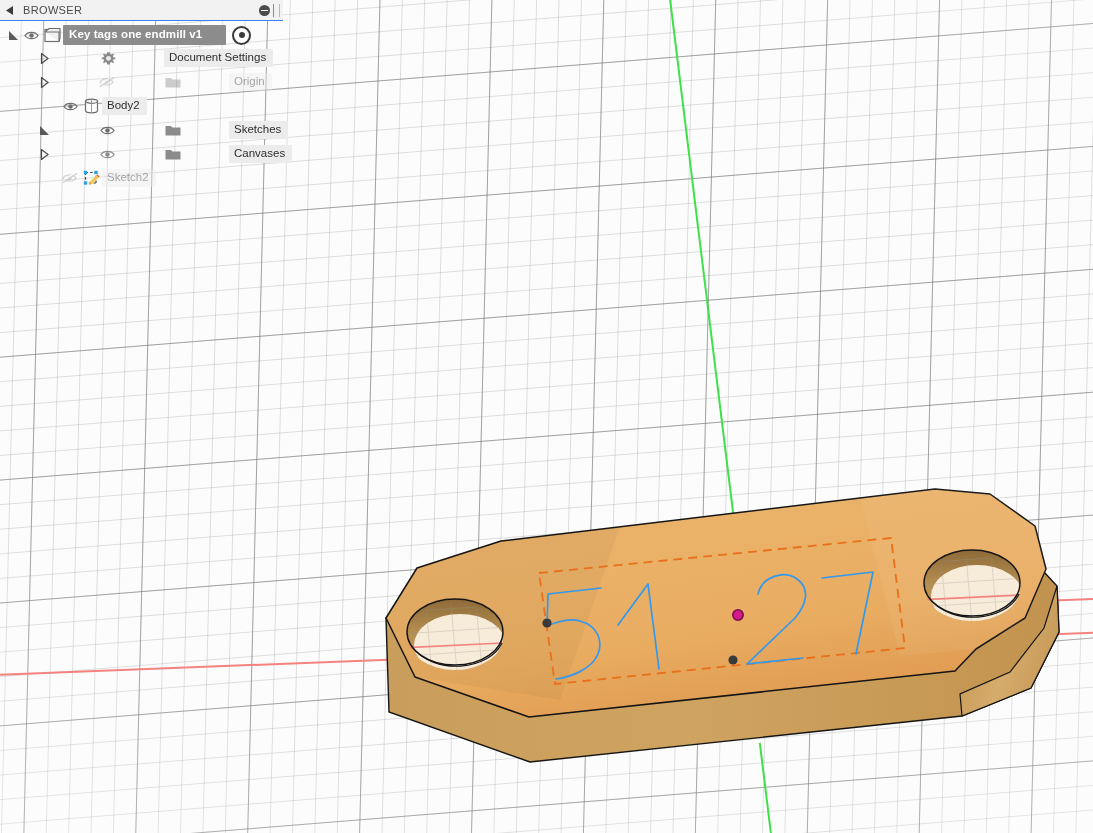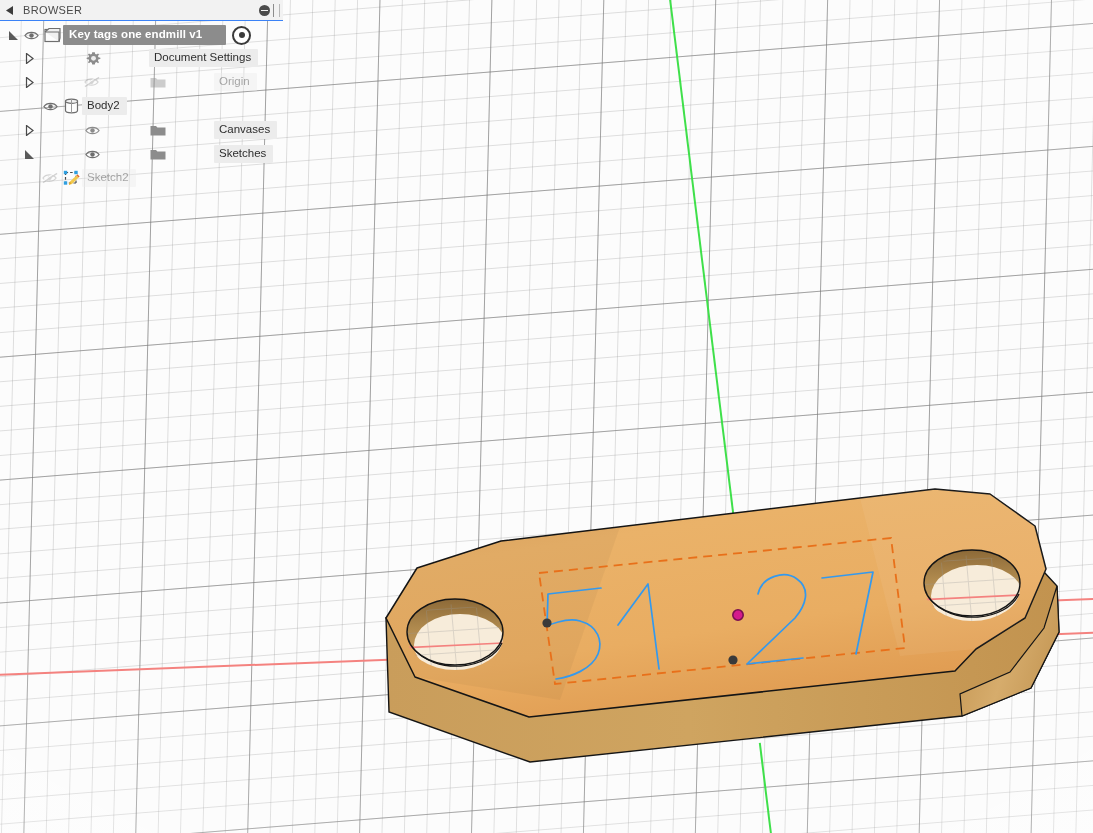--- a/index.html
+++ b/index.html
@@ -188,22 +188,22 @@
     background: #8c8c8c;
     color: #ffffff;
     padding: 4px 24px 5px 6px;
     font-size: 11.5px;
     letter-spacing: 0.1px;
   }
   .tree-row.root .node-icon { margin-left: 0; }
   .dimmed { opacity: 0.42; }
 
   .indent-1 { padding-left: 5px; }
-  .indent-2 { padding-left: 21px; gap: 45px; }
-  .indent-3 { padding-left: 40px; }
+  .indent-2 { padding-left: 36px; gap: 45px; }
+  .indent-3 { padding-left: 60px; }
 
   .dot-target {
     width: 15px; height: 15px;
     border-radius: 50%;
     border: 2px solid #3a3a3a;
     display: flex; align-items: center; justify-content: center;
     margin-left: 6px;
     background: #fff;
     cursor: pointer;
   }
@@ -451,56 +451,56 @@
                      C11 14.8 13.5 14 13.5 12.5 L13.5 3.2 Z" fill="#fdfdfd" stroke="#6e6e6e" stroke-width="1.2"></path>
             <ellipse cx="7.5" cy="3.2" rx="6" ry="2.1" fill="#f2f2f2" stroke="#6e6e6e" stroke-width="1.2"></ellipse>
             <path d="M7.5 1.1 L7.5 14.8" stroke="#9a9a9a" stroke-width="1"></path>
           </svg>
         </span>
         <span class="label-chip">Body2</span>
       </div>
 
       <div class="tree-row indent-2">
         <span class="twisty">
+          <svg width="11" height="11" viewBox="0 0 11 11">
+            <polygon points="1,1 1,10 10,10" fill="#5a5a5a"></polygon>
+          </svg>
+        </span>
+        <span class="eye">
+          <svg width="15" height="11" viewBox="0 0 16 11">
+            <path d="M1 5.5 C4 1 12 1 15 5.5 C12 10 4 10 1 5.5 Z" fill="none" stroke="#6e6e6e" stroke-width="1.3"></path>
+            <circle cx="8" cy="5.5" r="2.4" fill="#6e6e6e"></circle>
+          </svg>
+        </span>
+        <span class="node-icon">
+          <svg width="16" height="13" viewBox="0 0 16 13">
+            <path d="M0.5 2 L6 2 L7.4 3.6 L15.5 3.6 L15.5 11.5 L0.5 11.5 Z" fill="#8c8c8c"></path>
+          </svg>
+        </span>
+        <span class="label-chip">Sketches</span>
+      </div>
+
+      <div class="tree-row indent-2">
+        <span class="twisty">
           <svg width="9" height="11" viewBox="0 0 9 11">
             <polygon points="1.5,0.5 8,5.5 1.5,10.5" fill="none" stroke="#4a4a4a" stroke-width="1.2"></polygon>
           </svg>
         </span>
         <span class="eye">
           <svg width="15" height="11" viewBox="0 0 16 11">
             <path d="M1 5.5 C4 1 12 1 15 5.5 C12 10 4 10 1 5.5 Z" fill="none" stroke="#8c8c8c" stroke-width="1.3"></path>
             <circle cx="8" cy="5.5" r="2.4" fill="#8c8c8c"></circle>
           </svg>
         </span>
         <span class="node-icon">
           <svg width="16" height="13" viewBox="0 0 16 13">
             <path d="M0.5 2 L6 2 L7.4 3.6 L15.5 3.6 L15.5 11.5 L0.5 11.5 Z" fill="#8c8c8c"></path>
           </svg>
         </span>
         <span class="label-chip">Canvases</span>
-      </div>
-
-      <div class="tree-row indent-2">
-        <span class="twisty">
-          <svg width="11" height="11" viewBox="0 0 11 11">
-            <polygon points="1,1 1,10 10,10" fill="#5a5a5a"></polygon>
-          </svg>
-        </span>
-        <span class="eye">
-          <svg width="15" height="11" viewBox="0 0 16 11">
-            <path d="M1 5.5 C4 1 12 1 15 5.5 C12 10 4 10 1 5.5 Z" fill="none" stroke="#6e6e6e" stroke-width="1.3"></path>
-            <circle cx="8" cy="5.5" r="2.4" fill="#6e6e6e"></circle>
-          </svg>
-        </span>
-        <span class="node-icon">
-          <svg width="16" height="13" viewBox="0 0 16 13">
-            <path d="M0.5 2 L6 2 L7.4 3.6 L15.5 3.6 L15.5 11.5 L0.5 11.5 Z" fill="#8c8c8c"></path>
-          </svg>
-        </span>
-        <span class="label-chip">Sketches</span>
       </div>
 
       <div class="tree-row indent-3">
         <span class="eye dimmed">
           <svg width="16" height="12" viewBox="0 0 17 12">
             <path d="M1 6 C4 1.5 12 1.5 15 6 C12 10.5 4 10.5 1 6 Z" fill="none" stroke="#9c9c9c" stroke-width="1.3"></path>
             <circle cx="8" cy="6" r="2.2" fill="#9c9c9c"></circle>
             <line x1="1" y1="11" x2="16" y2="1" stroke="#9c9c9c" stroke-width="1.5"></line>
             <line x1="1" y1="9" x2="16" y2="-1" stroke="#ffffff" stroke-width="1.1"></line>
           </svg>

